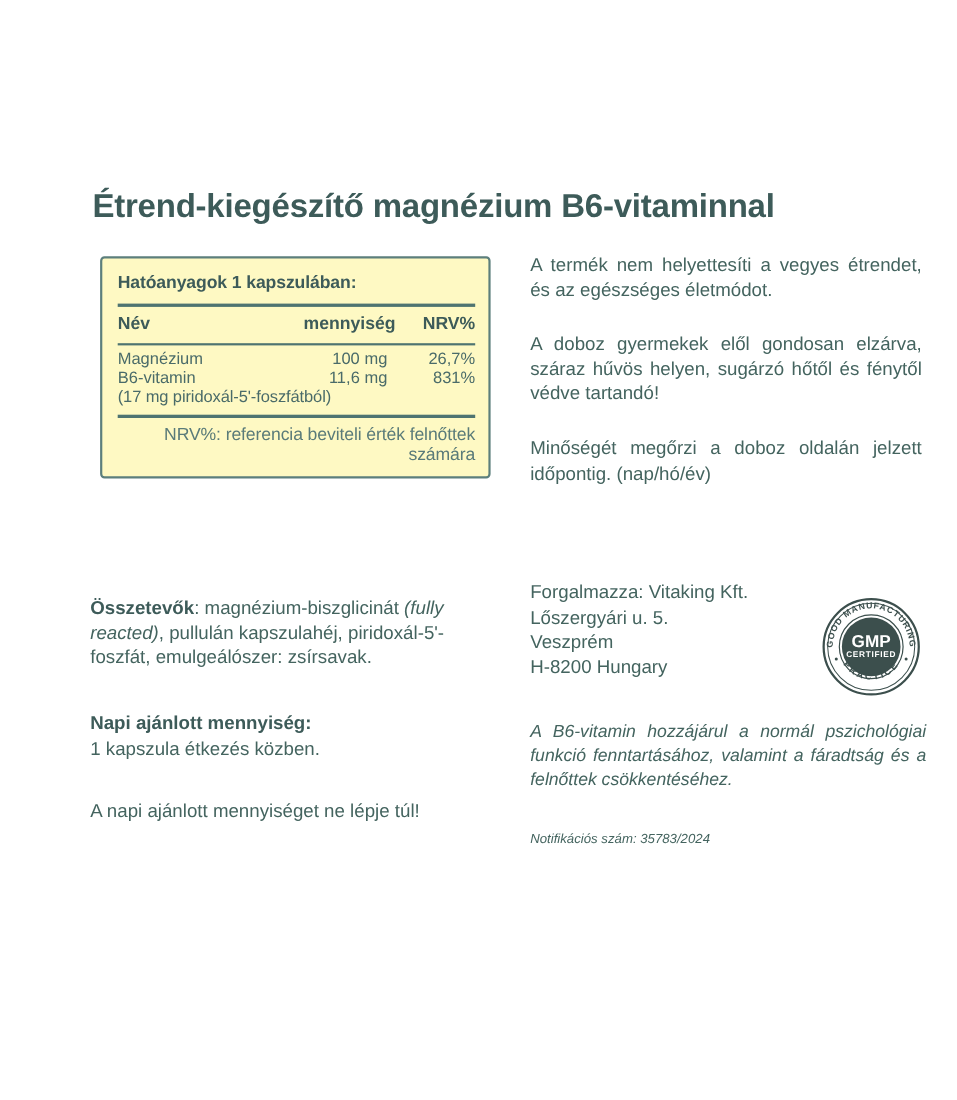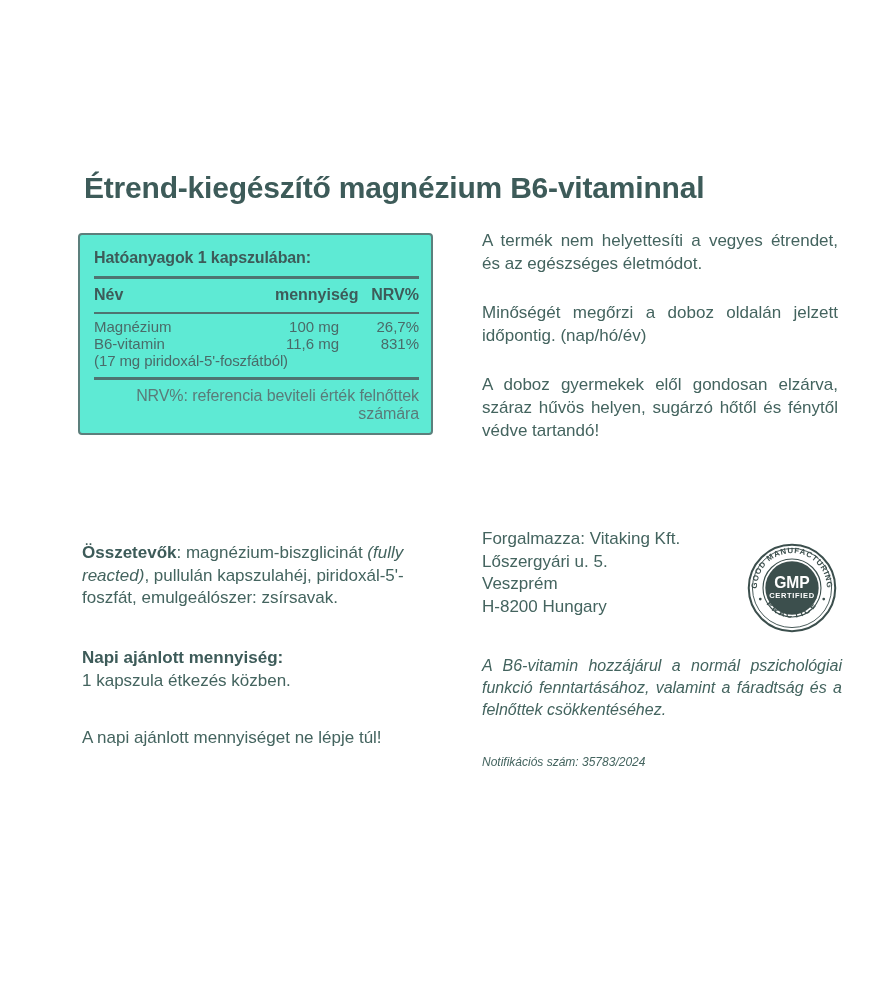--- a/index.html
+++ b/index.html
@@ -53,21 +53,22 @@
     width: 362px;
   }
 
   
   .table-panel {
     border: 2px solid #5c7f7c;
     border-radius: 4px;
     width: 355px;
     box-sizing: border-box;
     padding: 14px 12px 10px 14px;
-    background: #5eead4;
+    background: #fef9c3;
+    margin-left: 13px;
   }
   .table-caption {
     font-size: 16px;
     font-weight: bold;
     color: #3d5b59;
     margin-bottom: 9px;
     letter-spacing: -0.1px;
   }
   .rule-thick {
     height: 3px;
@@ -90,21 +91,21 @@
     border-collapse: collapse;
     font-size: 15px;
   }
   table.ing th {
     font-weight: bold;
     font-size: 16px;
     padding: 0 0 2px 0;
     color: #3d5b59;
   }
   table.ing th.c-name { text-align: left; width: 52%; }
-  table.ing th.c-amt  { text-align: right; width: 30%; padding-right: 2px;}
+  table.ing th.c-amt  { text-align: left; width: 30%; padding-right: 2px;}
   table.ing th.c-nrv  { text-align: right; width: 18%; }
 
   table.ing td {
     padding: 0;
     color: #4a6b69;
     font-size: 15px;
     vertical-align: baseline;
   }
   td.c-name { text-align: left; }
   td.c-amt  { text-align: right; padding-right: 2px; }
@@ -271,22 +272,22 @@
     <div class="block-title">Napi ajánlott mennyiség:</div>
     <div>1 kapszula étkezés közben.</div>
   </div>
 
   <div class="block" id="warning-block">
     <span>A napi ajánlott mennyiséget ne lépje túl!</span>
   </div>
 
   <div class="col-right">
     <p class="rp">A termék nem helyettesíti a vegyes étrendet, és az egészséges életmódot.</p>
+    <p class="rp">A doboz gyermekek elől gondosan elzárva, száraz hűvös helyen, sugárzó hőtől és fénytől védve tartandó!</p>
     <p class="rp">Minőségét megőrzi a doboz oldalán jelzett időpontig. (nap/hó/év)</p>
-    <p class="rp">A doboz gyermekek elől gondosan elzárva, száraz hűvös helyen, sugárzó hőtől és fénytől védve tartandó!</p>
   </div>
 
   <div class="addr-wrap">
     <div class="addr">
       <div>Forgalmazza: Vitaking Kft.</div>
       <div>Lőszergyári u. 5.</div>
       <div>Veszprém</div>
       <div>H-8200 Hungary</div>
     </div>
 

